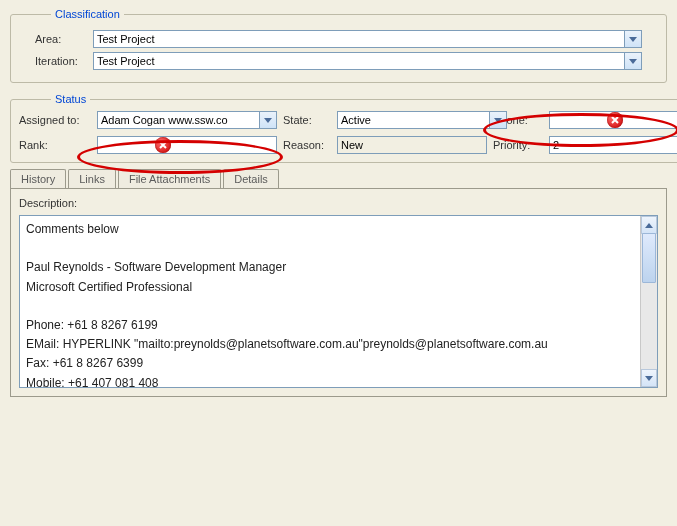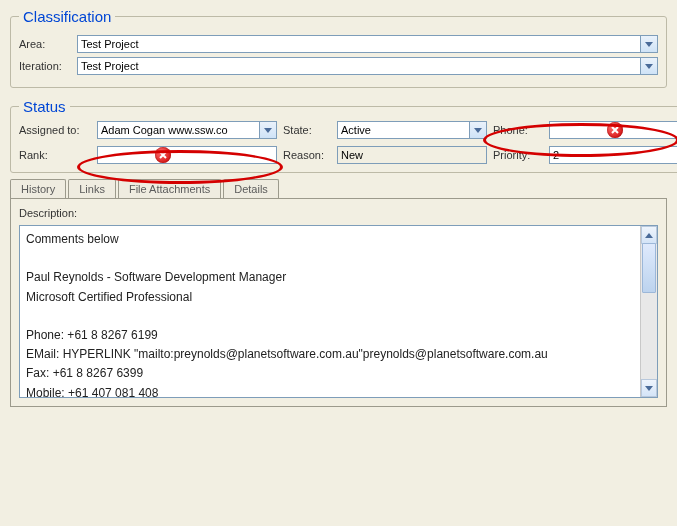--- a/index.html
+++ b/index.html
@@ -26,24 +26,25 @@
   fieldset.group {
     border:1px solid #bdbaa7;
     border-radius:3px;
     padding:6px 8px 8px 8px;
     margin:0 0 10px 0;
     position:relative;
   }
   fieldset.group > legend {
     color:#0046d5;
     padding:0 4px;
-    font-size:15px;
-  }
-
-  .field-row { display:flex; align-items:center; margin:4px 0; }
+    font-size:11px;
+    margin-left:32px;
+  }
+
+  .field-row { display:flex; align-items:center; margin:4px 16px; }
   .field-row .form-label { min-width:52px; }
   .field-row.classif .form-label { width:52px; }
 
   .combo { position:relative; display:inline-block; box-sizing:border-box; }
   .combo input { width:100%; padding-right:18px; }
   .combo .arrow {
     position:absolute; top:1px; right:1px; width:16px; height:16px;
     background:linear-gradient(#eaf2fb,#cfe3f7);
     border-left:1px solid #7e9db9;
     display:flex; align-items:center; justify-content:center;
@@ -153,21 +154,21 @@
       <div class="combo" style="width:180px;border-radius:6px;">
         <input type="text" value="Adam Cogan www.ssw.co" style="">
         <div class="arrow">
             <svg width="8" height="5">
               <path d="M0 0 L8 0 L4 5 Z" fill="#4a6b99"></path>
             </svg>
           </div>
       </div>
 
       <span class="form-label">State:</span>
-      <div class="combo" style="width:150px;">
+      <div class="combo" style="width:170px;">
         <input type="text" value="Active" style="">
         <div class="arrow">
             <svg width="8" height="5">
               <path d="M0 0 L8 0 L4 5 Z" fill="#4a6b99"></path>
             </svg>
           </div>
       </div>
 
       <span class="form-label">Phone:</span>
       <div class="combo posrel" style="width:150px;">

